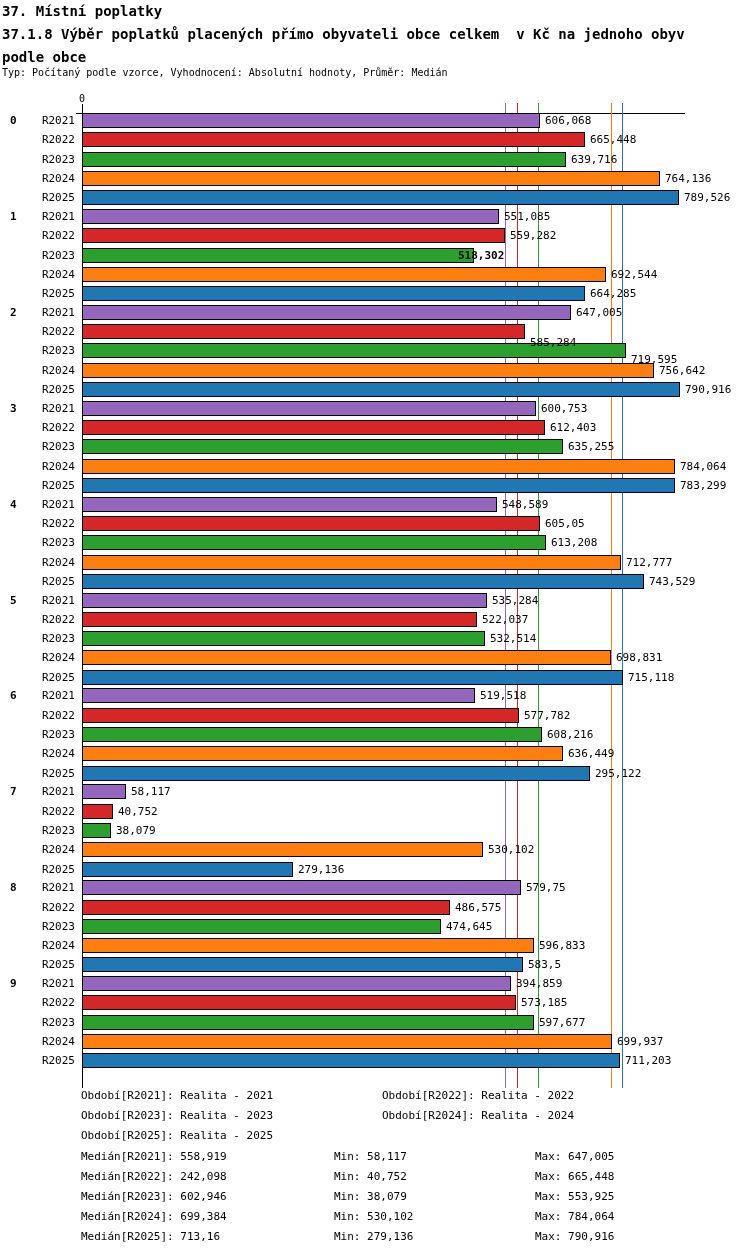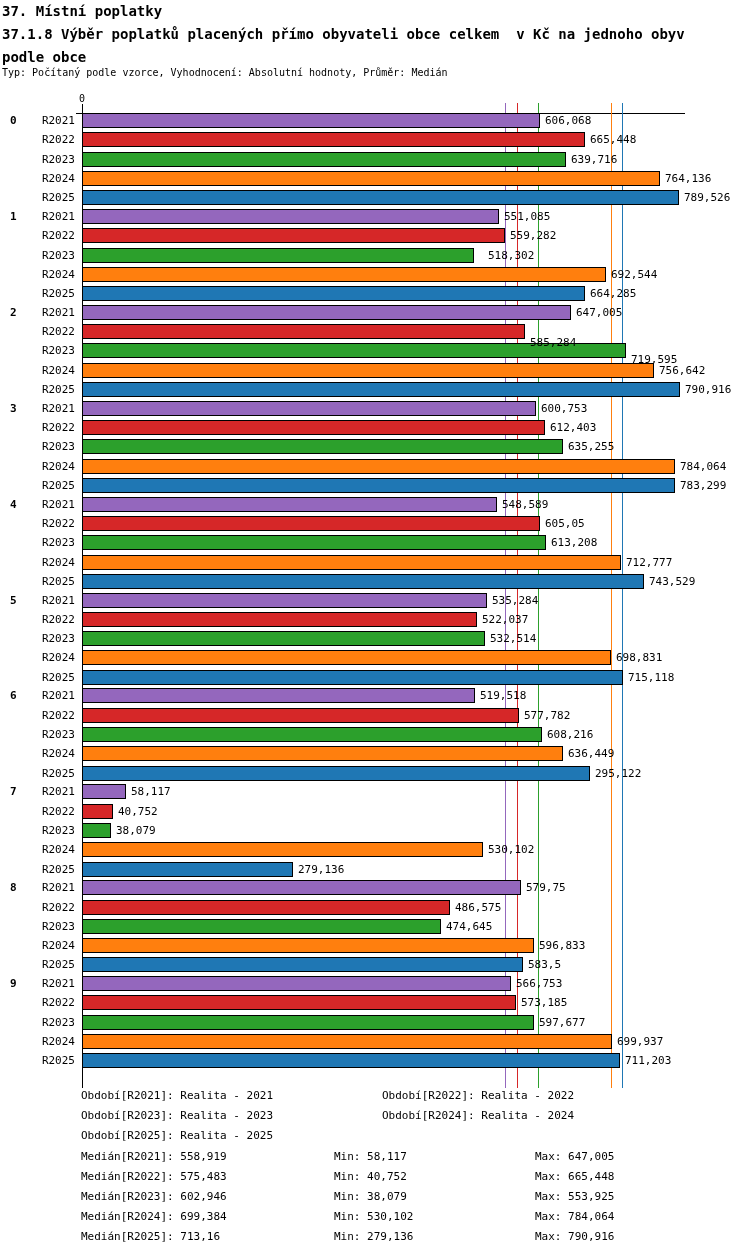--- a/index.html
+++ b/index.html
@@ -55,21 +55,21 @@
       <div class="value-label" style="left: 684px; top: 191.2px;">789,526</div>
       <div class="group-label" style="left: 10px; top: 209.9px;">1</div>
       <div class="row-label" style="left: 0px; top: 209.9px;">R2021</div>
       <div class="bar" style="left: 82px; top: 209px; width: 417px; background: rgb(148, 103, 189);"></div>
       <div class="value-label" style="left: 504px; top: 209.9px;">551,085</div>
       <div class="row-label" style="left: 0px; top: 229.2px;">R2022</div>
       <div class="bar" style="left: 82px; top: 228px; width: 423px; background: rgb(214, 39, 40);"></div>
       <div class="value-label" style="left: 510px; top: 229.2px;">559,282</div>
       <div class="row-label" style="left: 0px; top: 248.5px;">R2023</div>
       <div class="bar" style="left: 82px; top: 248px; width: 392px; background: rgb(44, 160, 44);"></div>
-      <div class="value-label" style="left: 488px; top: 248.5px;">518,302</div>
+      <div class="value-label" style="left: 458px; top: 248.5px; font-weight: bold;">518,302</div>
       <div class="row-label" style="left: 0px; top: 267.8px;">R2024</div>
       <div class="bar" style="left: 82px; top: 267px; width: 524px; background: rgb(255, 127, 14);"></div>
       <div class="value-label" style="left: 611px; top: 267.8px;">692,544</div>
       <div class="row-label" style="left: 0px; top: 287.1px;">R2025</div>
       <div class="bar" style="left: 82px; top: 286px; width: 503px; background: rgb(31, 119, 180);"></div>
       <div class="value-label" style="left: 590px; top: 287.1px;">664,285</div>
       <div class="group-label" style="left: 10px; top: 305.8px;">2</div>
       <div class="row-label" style="left: 0px; top: 305.8px;">R2021</div>
       <div class="bar" style="left: 82px; top: 305px; width: 489px; background: rgb(148, 103, 189);"></div>
       <div class="value-label" style="left: 576px; top: 305.8px;">647,005</div>
@@ -177,21 +177,21 @@
       <div class="value-label" style="left: 446px; top: 919.8px;">474,645</div>
       <div class="row-label" style="left: 0px; top: 939.1px;">R2024</div>
       <div class="bar" style="left: 82px; top: 938px; width: 452px; background: rgb(255, 127, 14);"></div>
       <div class="value-label" style="left: 539px; top: 939.1px;">596,833</div>
       <div class="row-label" style="left: 0px; top: 958.4px;">R2025</div>
       <div class="bar" style="left: 82px; top: 957px; width: 441px; background: rgb(31, 119, 180);"></div>
       <div class="value-label" style="left: 528px; top: 958.4px;">583,5</div>
       <div class="group-label" style="left: 10px; top: 977.1px;">9</div>
       <div class="row-label" style="left: 0px; top: 977.1px;">R2021</div>
       <div class="bar" style="left: 82px; top: 976px; width: 429px; background: rgb(148, 103, 189);"></div>
-      <div class="value-label" style="left: 516px; top: 977.1px;">566,753</div>
+      <div class="value-label" style="left: 516px; top: 977.1px;">394,859</div>
       <div class="row-label" style="left: 0px; top: 996.4px;">R2022</div>
       <div class="bar" style="left: 82px; top: 995px; width: 434px; background: rgb(214, 39, 40);"></div>
       <div class="value-label" style="left: 521px; top: 996.4px;">573,185</div>
       <div class="row-label" style="left: 0px; top: 1015.7px;">R2023</div>
       <div class="bar" style="left: 82px; top: 1015px; width: 452px; background: rgb(44, 160, 44);"></div>
       <div class="value-label" style="left: 539px; top: 1015.7px;">597,677</div>
       <div class="row-label" style="left: 0px; top: 1035px;">R2024</div>
       <div class="bar" style="left: 82px; top: 1034px; width: 530px; background: rgb(255, 127, 14);"></div>
       <div class="value-label" style="left: 617px; top: 1035px;">699,937</div>
       <div class="row-label" style="left: 0px; top: 1054.3px;">R2025</div>
@@ -203,21 +203,21 @@
     <div class="legend-item" style="left:81px;top:1089px">Období[R2021]: Realita - 2021</div>
     <div class="legend-item" style="left:382px;top:1089px">Období[R2022]: Realita - 2022</div>
     <div class="legend-item" style="left:81px;top:1109px">Období[R2023]: Realita - 2023</div>
     <div class="legend-item" style="left:382px;top:1109px">Období[R2024]: Realita - 2024</div>
     <div class="legend-item" style="left:81px;top:1129px">Období[R2025]: Realita - 2025</div>
 
     <div class="legend-item" style="left:81px;top:1150px">Medián[R2021]: 558,919</div>
     <div class="legend-item" style="left:334px;top:1150px">Min: 58,117</div>
     <div class="legend-item" style="left:535px;top:1150px">Max: 647,005</div>
 
-    <div class="legend-item" style="left:81px;top:1170px">Medián[R2022]: 575,483</div>
+    <div class="legend-item" style="left:81px;top:1170px">Medián[R2022]: 242,098</div>
     <div class="legend-item" style="left:334px;top:1170px">Min: 40,752</div>
     <div class="legend-item" style="left:535px;top:1170px">Max: 665,448</div>
 
     <div class="legend-item" style="left:81px;top:1190px">Medián[R2023]: 602,946</div>
     <div class="legend-item" style="left:334px;top:1190px">Min: 38,079</div>
     <div class="legend-item" style="left:535px;top:1190px">Max: 553,925</div>
 
     <div class="legend-item" style="left:81px;top:1210px">Medián[R2024]: 699,384</div>
     <div class="legend-item" style="left:334px;top:1210px">Min: 530,102</div>
     <div class="legend-item" style="left:535px;top:1210px">Max: 784,064</div>

